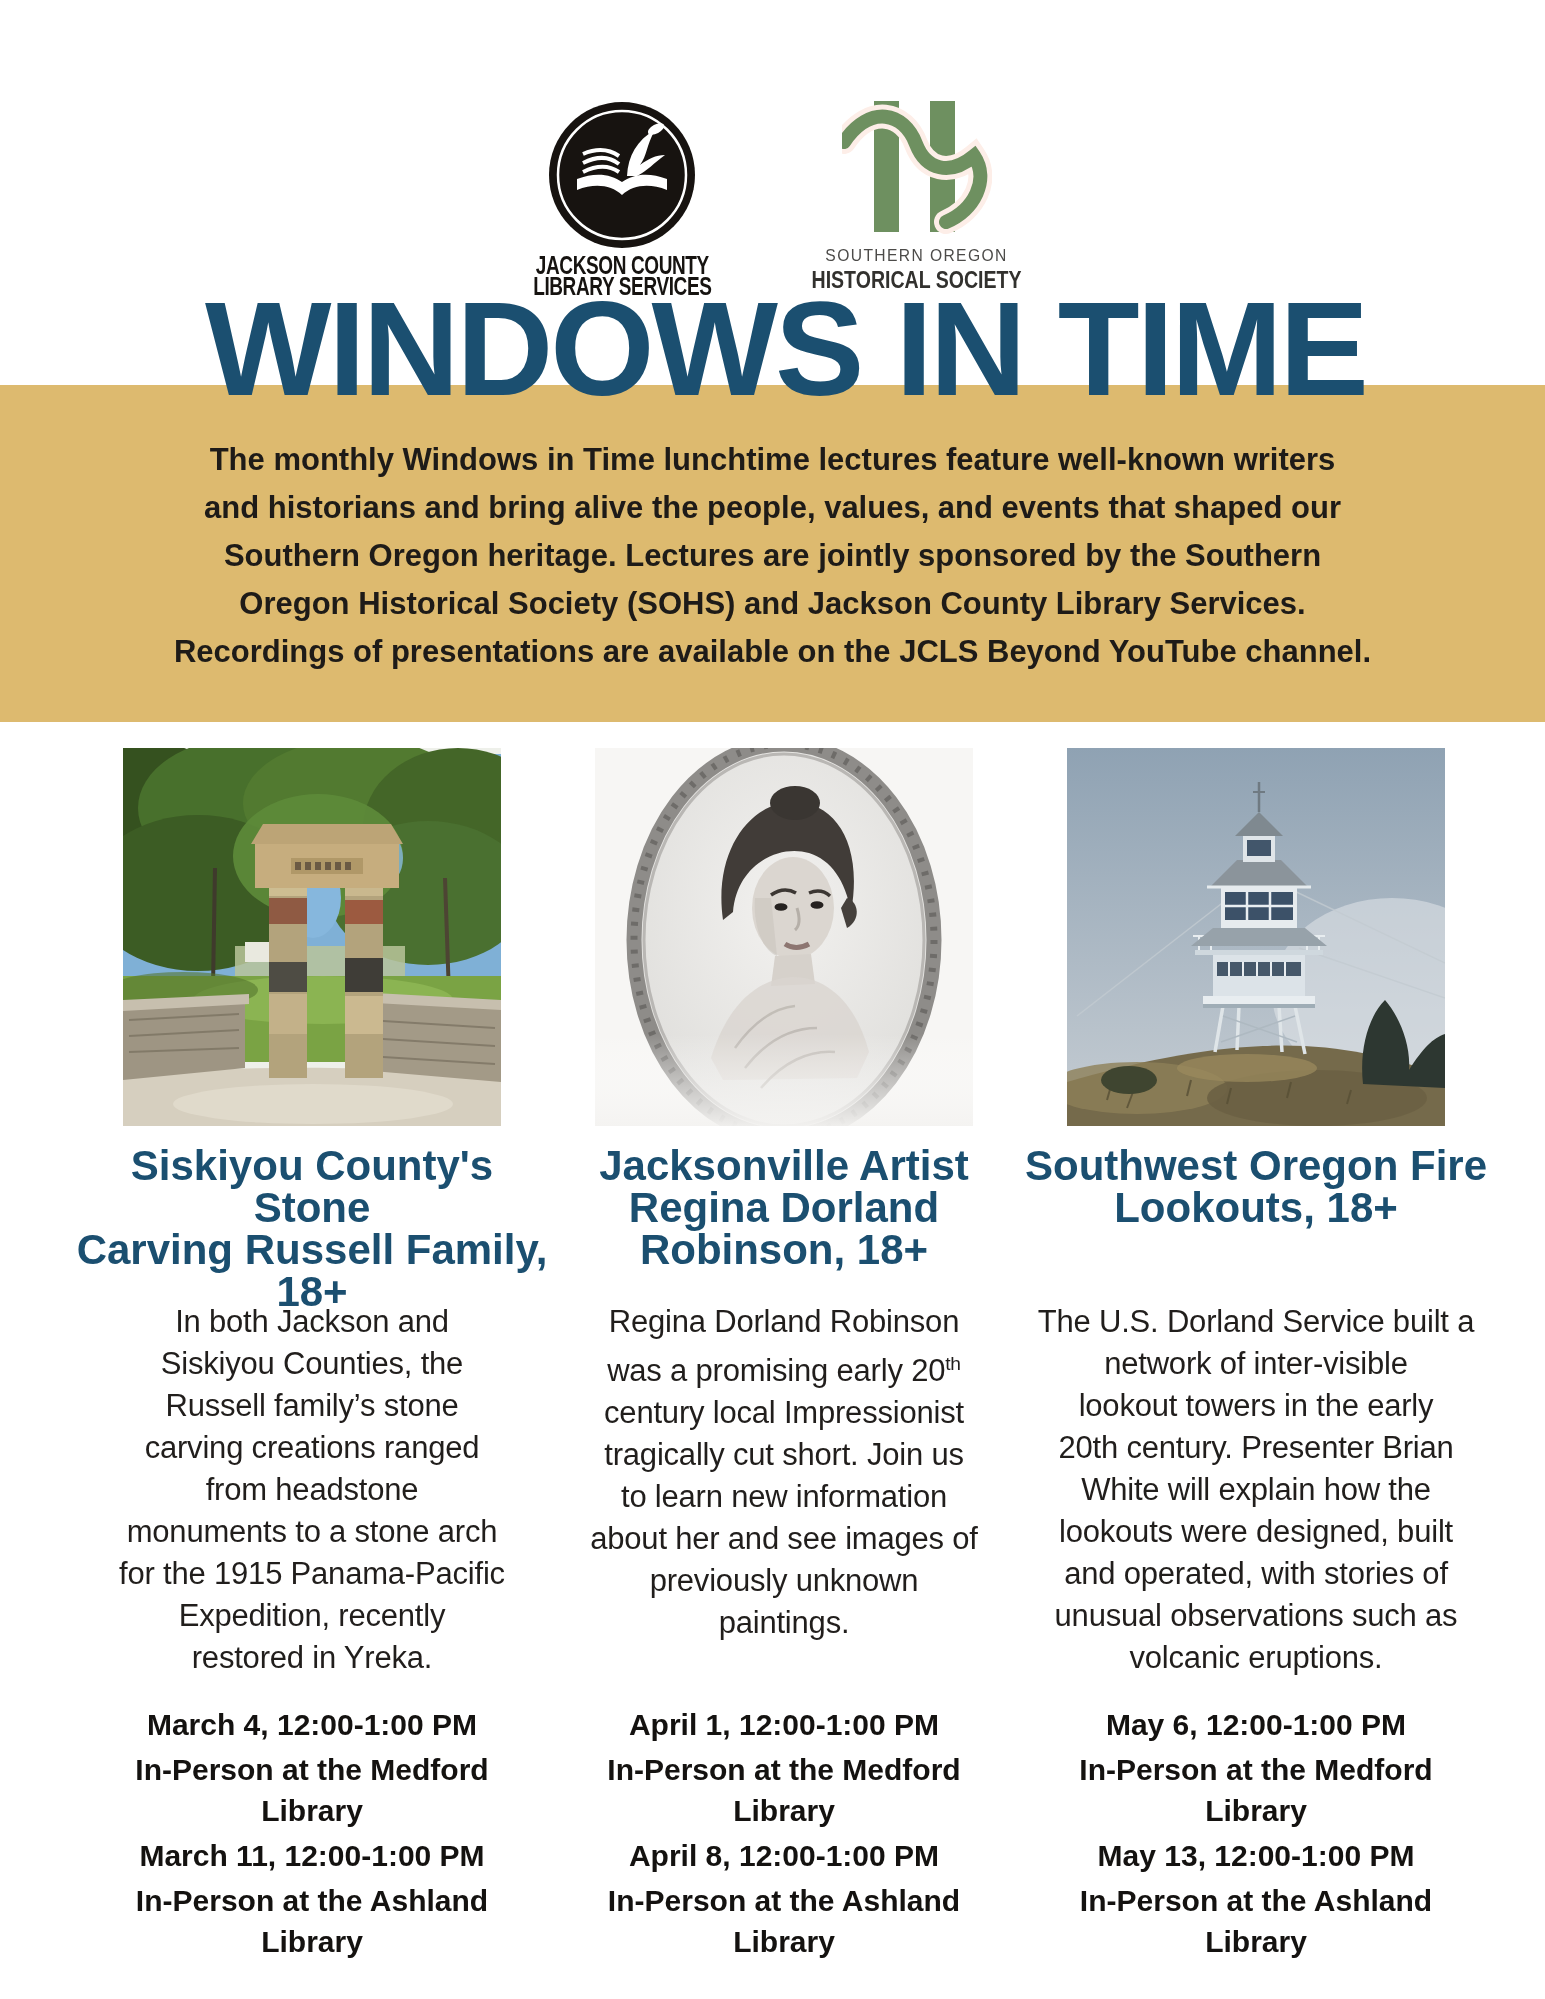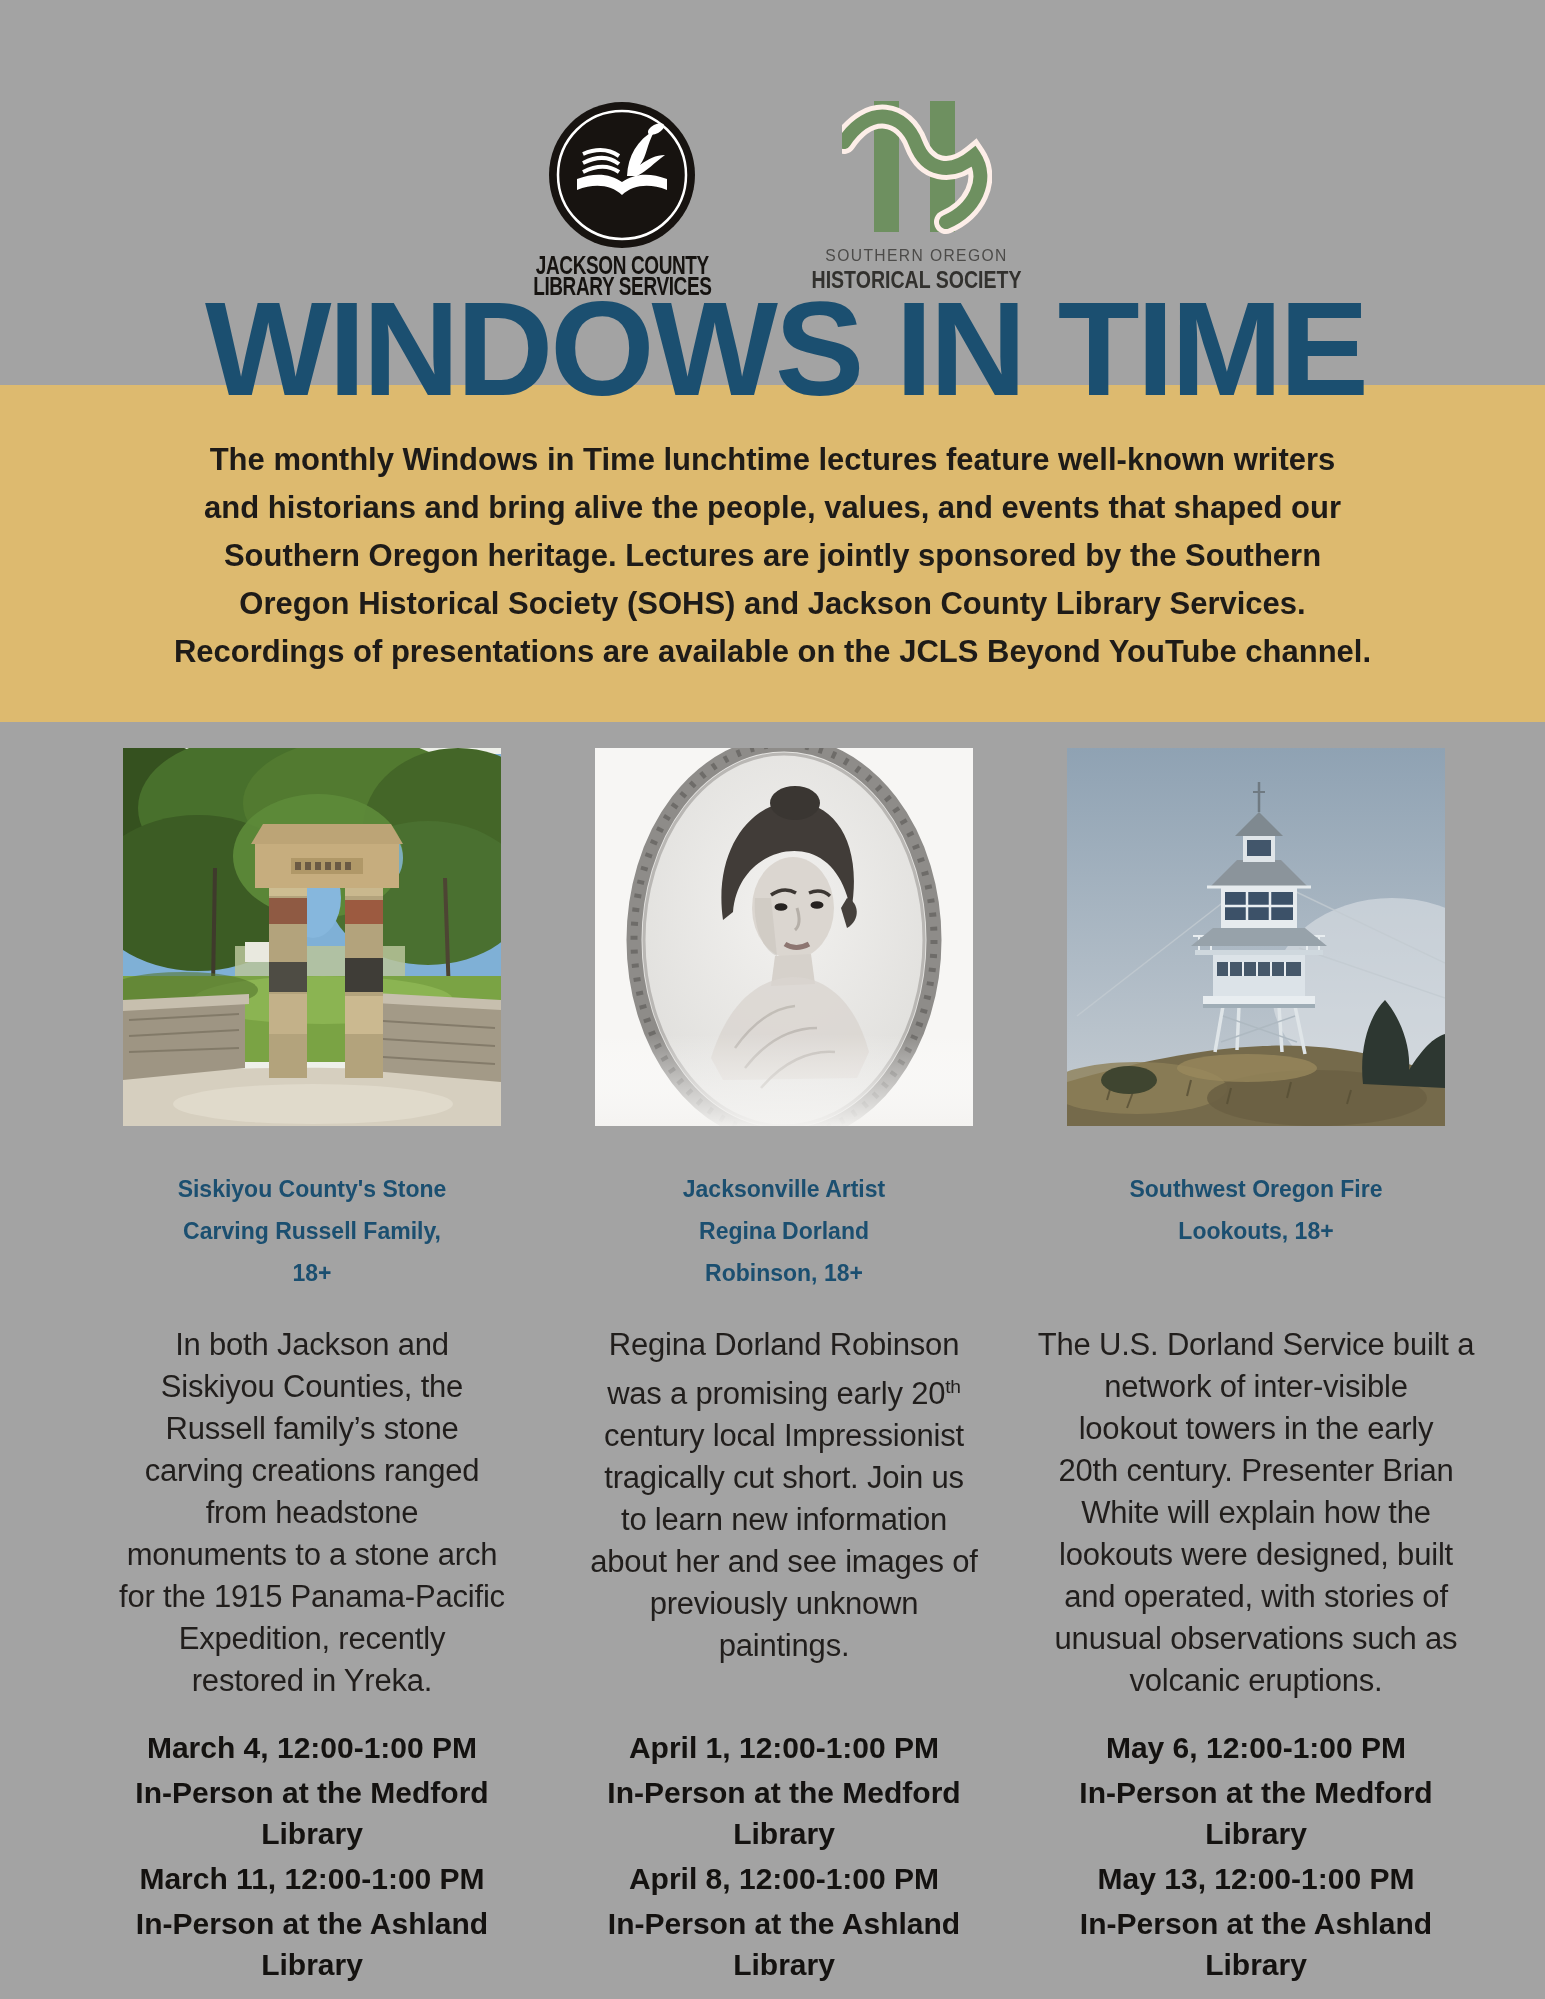--- a/index.html
+++ b/index.html
@@ -1,16 +1,16 @@
 <!DOCTYPE html>
 <html><head>
 <meta charset="utf-8">
 <style>
   html,body{margin:0;padding:0;background:#fcebe5;}
-  .page{position:relative;width:1545px;height:1999px;background:#a3a3a3;
+  .page{position:relative;width:1545px;height:1999px;background:#ffffff;
         font-family:"Liberation Sans",sans-serif;overflow:hidden;}
   .gold-band{position:absolute;top:385px;left:0;width:100%;height:337px;background:#ddba6f;}
 
   
   .logos{position:absolute;top:96px;left:0;width:100%;display:flex;
          justify-content:center;align-items:flex-start;gap:54px;z-index:2;}
   .logo-block{text-align:center;}
   .jcls-icon svg{width:146px;height:146px;display:block;margin:6px auto 0;}
   .jcls-text{margin-top:7px;font-weight:bold;font-size:25px;line-height:21px;
              color:#161310;letter-spacing:-0.5px;white-space:nowrap;
@@ -28,21 +28,21 @@
   .intro{position:absolute;top:436px;left:0;width:100%;text-align:center;
          font-weight:bold;font-size:31px;line-height:48px;color:#1e1b18;z-index:2;}
   .intro div{white-space:nowrap;}
 
   
   .columns{position:absolute;top:722px;left:76px;width:1416px;display:grid;
            grid-template-columns:repeat(3,472px);z-index:2;}
   .event{text-align:center;}
   .event-photo{width:378px;height:378px;margin:26px auto 0;display:block;background:#fff;}
   .event-photo svg{width:378px;height:378px;display:block;}
-  .ev-title{height:156px;margin-top:42px;font-size:23px;font-weight:bold;
+  .ev-title{height:156px;margin-top:19px;font-size:42px;font-weight:bold;
             line-height:42px;color:#1b4f70;}
   .ev-body{height:399px;font-size:31px;line-height:42px;color:#211e1c;letter-spacing:-0.2px;}
   .ev-body div{white-space:nowrap;}
   .ev-body sup{font-size:0.62em;}
   .ev-sched{font-size:30px;font-weight:bold;line-height:41px;color:#141210;}
   .sched-line{width:445px;margin:4px auto;}
 </style>
 </head>
 <body>
 

